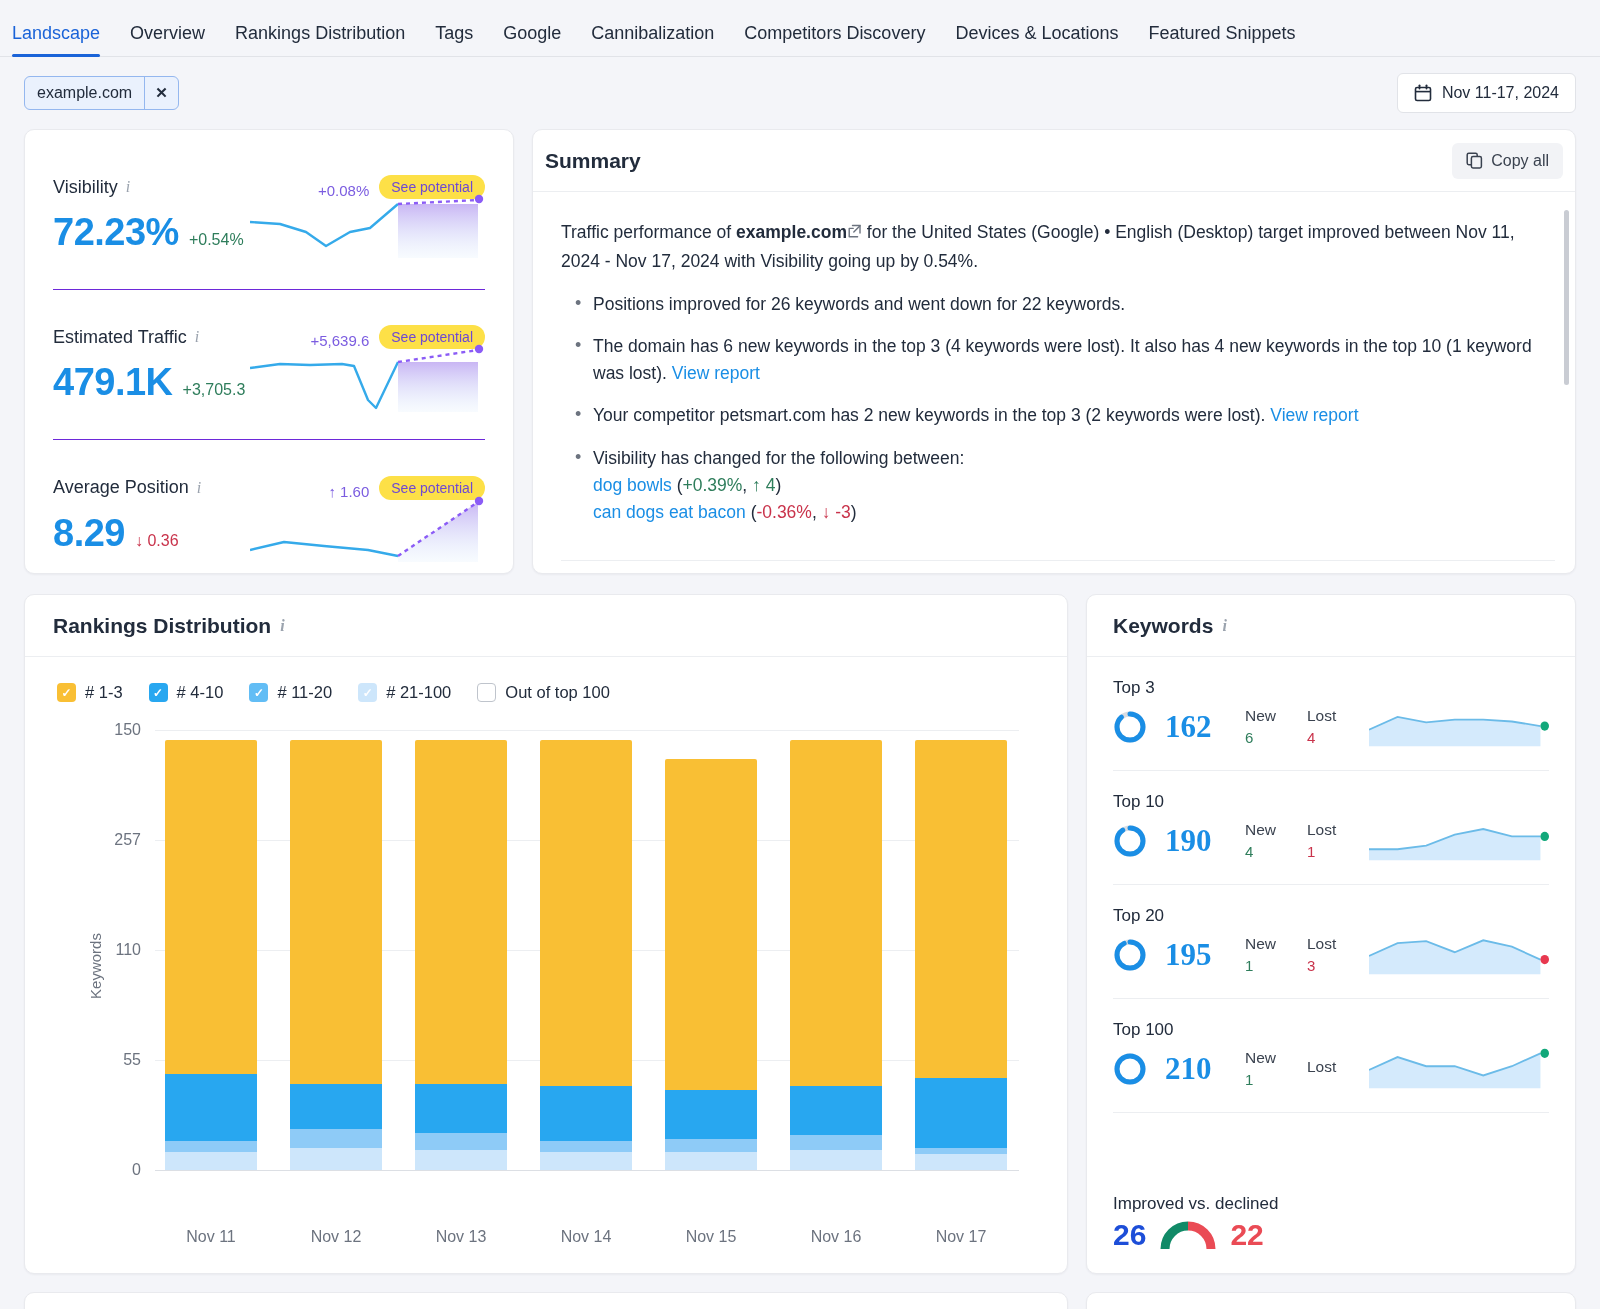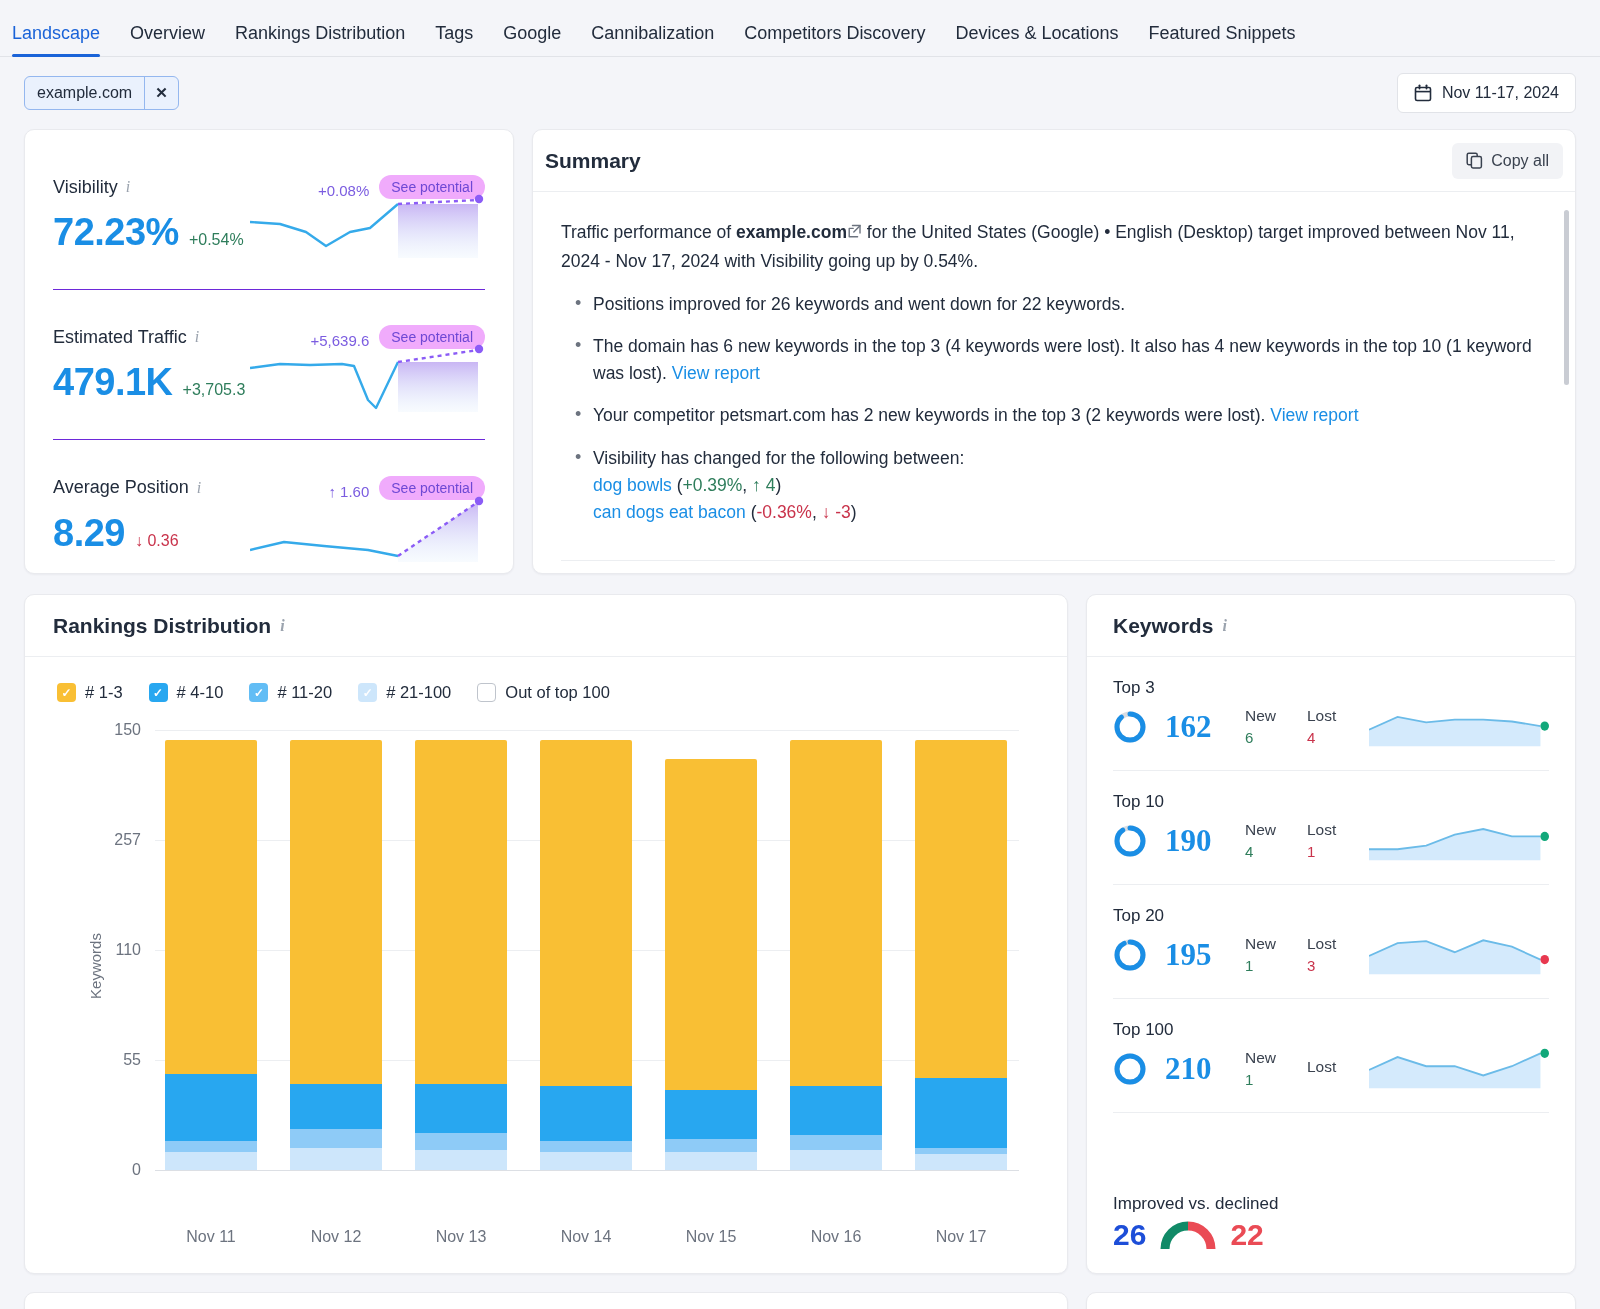--- a/index.html
+++ b/index.html
@@ -109,21 +109,21 @@
   }
   .info-i {
     font-family: "Liberation Serif", serif;
     font-style: italic; font-size: 16px; color: #9ba3ae;
     cursor: pointer;
   }
   .metric-right { display: flex; align-items: flex-end; gap: 10px; }
   .delta-purple { font-size: 15px; color: #7b5ce0; }
   .see-potential {
     font-size: 14px; color: #6e48d4;
-    background: #f0abfc; border-radius: 12px;
+    background: #fde047; border-radius: 12px;
     padding: 4px 12px; cursor: pointer; white-space: nowrap;
   }
   .metric-value-row { display: flex; align-items: baseline; gap: 10px; }
   .metric-value { font-size: 38px; font-weight: bold; color: #1a8ee5; letter-spacing: -.5px; }
   .metric-sub { font-size: 16px; color: #2e7d5b; }
   .metric-sub.down { color: #c9334b; }
   .metric-spark { position: absolute; right: 0; top: 48px; width: 235px; height: 82px; }
 
   
   .summary-card { flex: 1; display: flex; flex-direction: column; }

